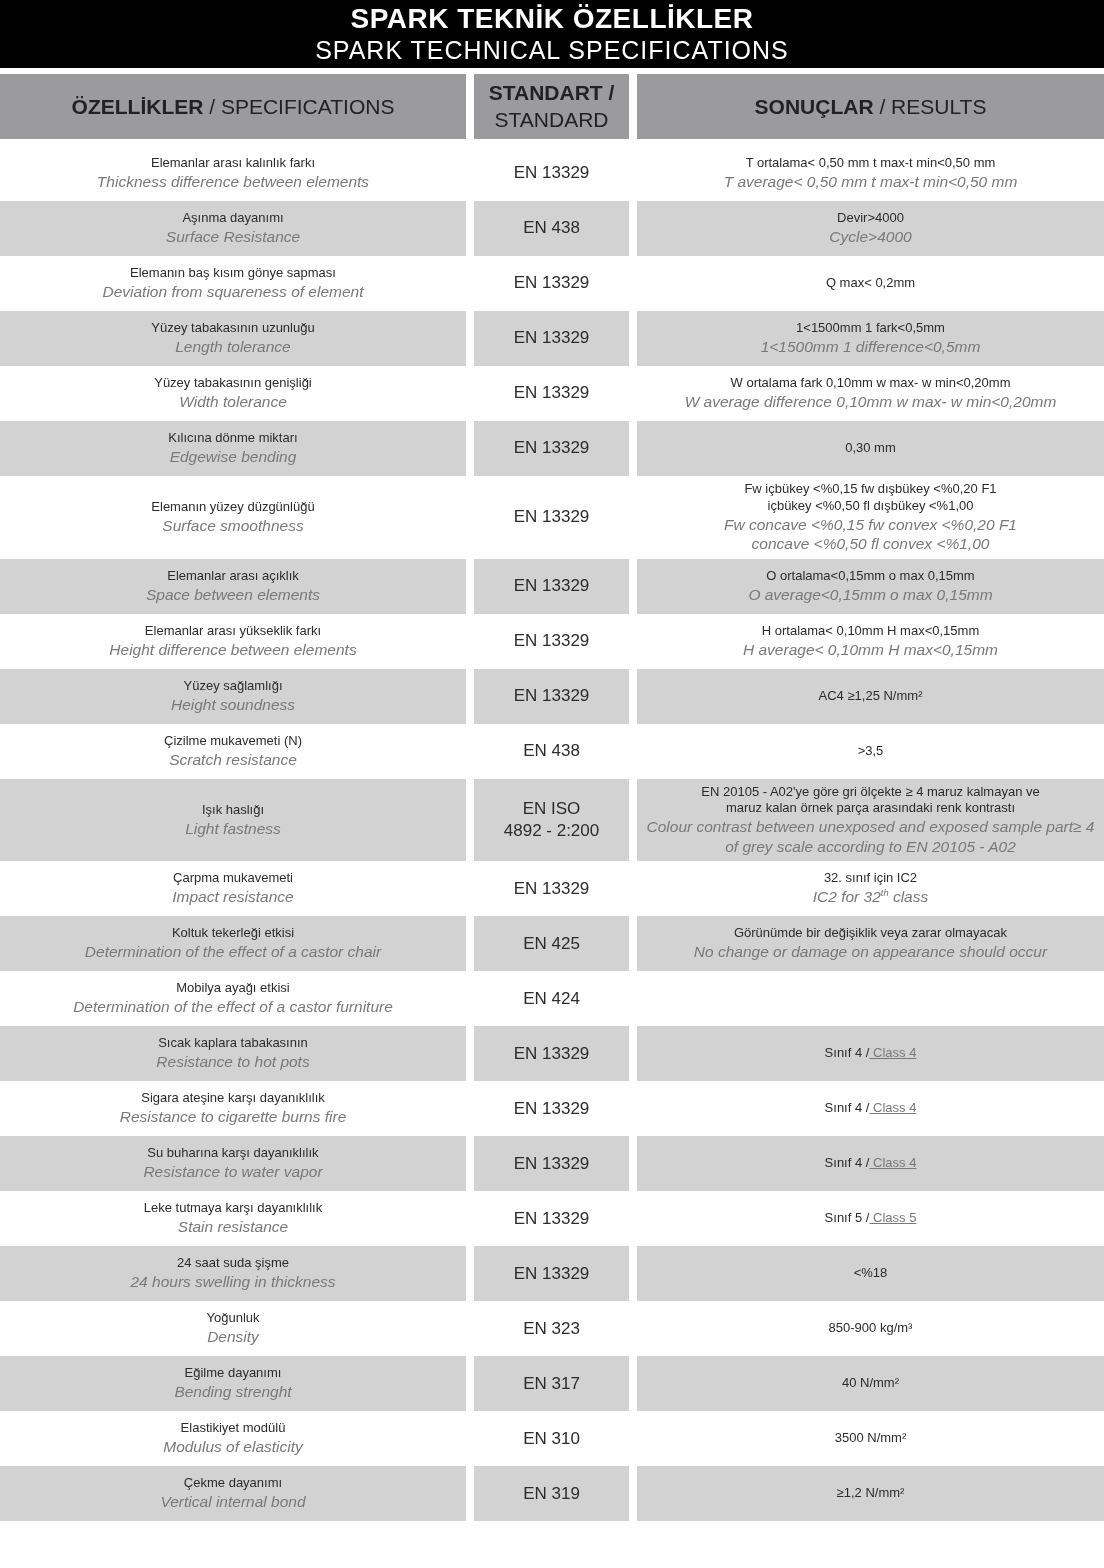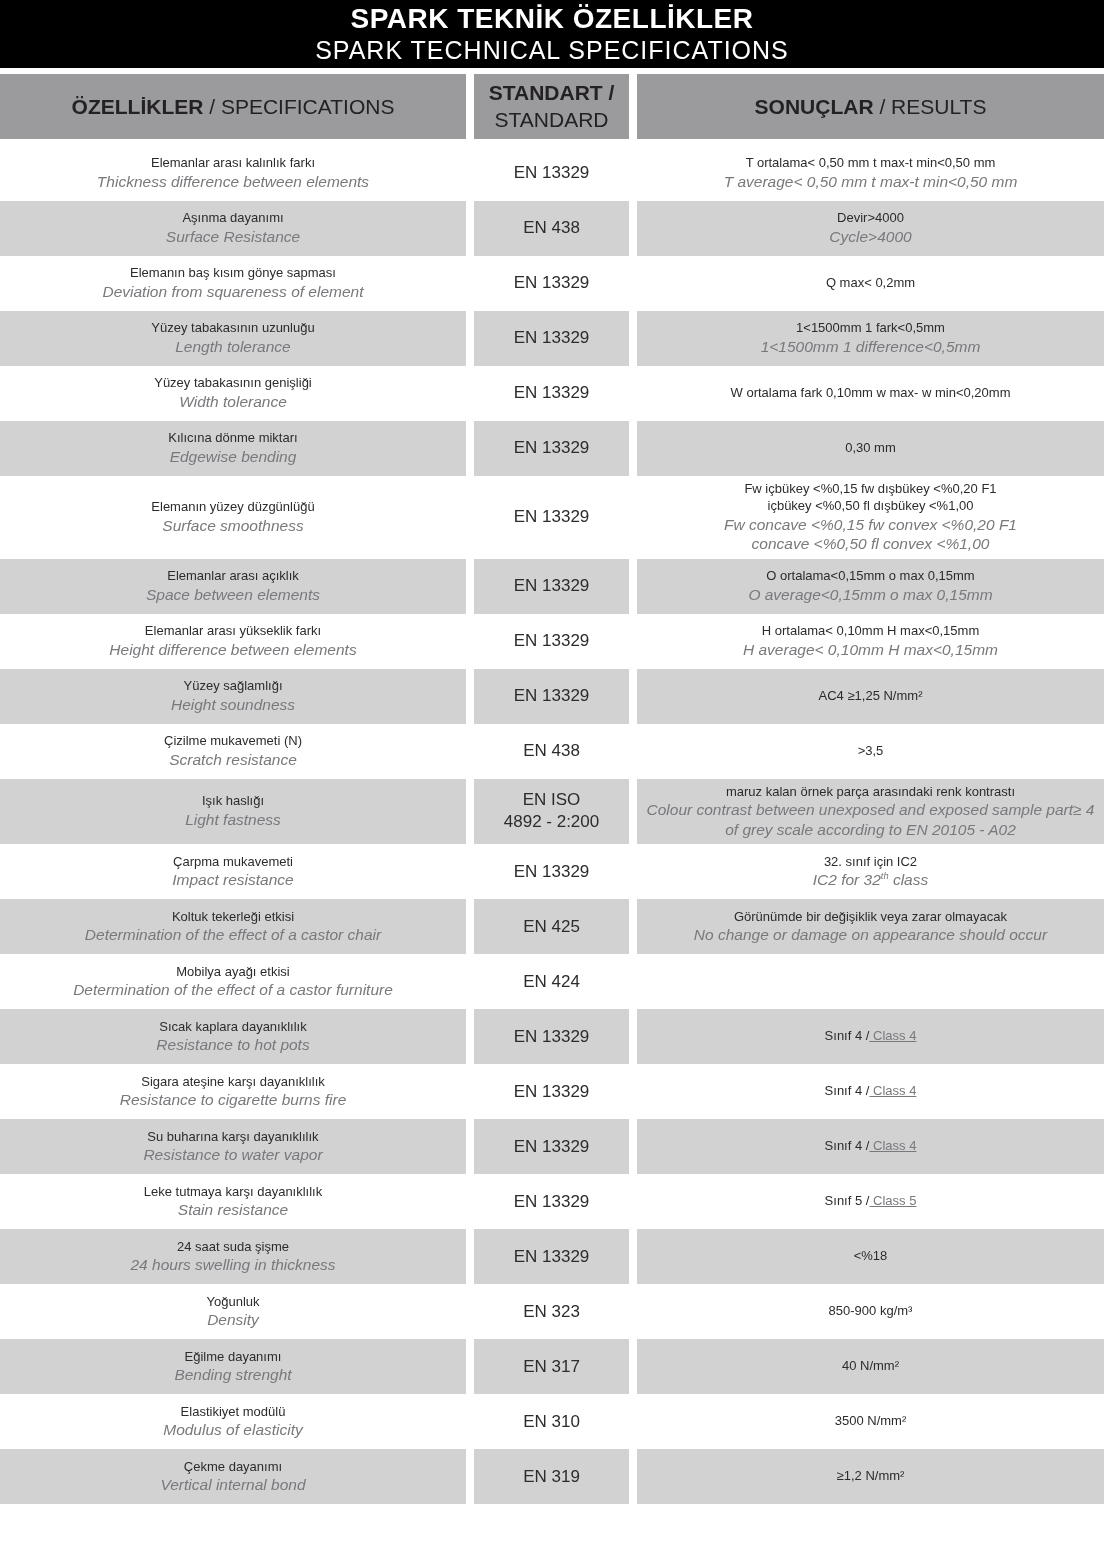--- a/index.html
+++ b/index.html
@@ -117,20 +117,21 @@
       <div class="grid-row data-row row-white">
         <div class="cell">
           <div class="main-line">Yüzey tabakasının genişliği</div>
           <div class="sub-line">Width tolerance</div>
         </div>
         <div class="cell">
           <div class="std-line">EN 13329</div>
         </div>
         <div class="cell">
           <div class="main-line">W ortalama fark 0,10mm w max- w min&lt;0,20mm</div>
+          <div class="sub-line">W average difference 0,10mm w max- w min&lt;0,20mm</div>
         </div>
       </div>
       <div class="grid-row data-row row-gray">
         <div class="cell">
           <div class="main-line">Kılıcına dönme miktarı</div>
           <div class="sub-line">Edgewise bending</div>
         </div>
         <div class="cell">
           <div class="std-line">EN 13329</div>
         </div>
@@ -206,20 +207,21 @@
       <div class="grid-row data-row row-gray">
         <div class="cell">
           <div class="main-line">Işık haslığı</div>
           <div class="sub-line">Light fastness</div>
         </div>
         <div class="cell">
           <div class="std-line">EN ISO</div>
           <div class="std-line">4892 - 2:200</div>
         </div>
         <div class="cell">
+          <div class="main-line">EN 20105 - A02'ye göre gri ölçekte ≥ 4 maruz kalmayan ve</div>
           <div class="main-line">maruz kalan örnek parça arasındaki renk kontrastı</div>
           <div class="sub-line">Colour contrast between unexposed and exposed sample part≥ 4</div>
           <div class="sub-line">of grey scale according to EN 20105 - A02</div>
         </div>
       </div>
       <div class="grid-row data-row row-white">
         <div class="cell">
           <div class="main-line">Çarpma mukavemeti</div>
           <div class="sub-line">Impact resistance</div>
         </div>
@@ -248,21 +250,21 @@
         <div class="cell">
           <div class="main-line">Mobilya ayağı etkisi</div>
           <div class="sub-line">Determination of the effect of a castor furniture</div>
         </div>
         <div class="cell">
           <div class="std-line">EN 424</div>
         </div>
       </div>
       <div class="grid-row data-row row-gray">
         <div class="cell">
-          <div class="main-line">Sıcak kaplara dayanıklılık</div>
+          <div class="main-line">Sıcak kaplara tabakasının</div>
           <div class="sub-line">Resistance to hot pots</div>
         </div>
         <div class="cell">
           <div class="std-line">EN 13329</div>
         </div>
         <div class="cell">
           <div class="main-line">Sınıf 4 /<span class="plain-gray"> Class 4</span></div>
         </div>
       </div>
       <div class="grid-row data-row row-white">

